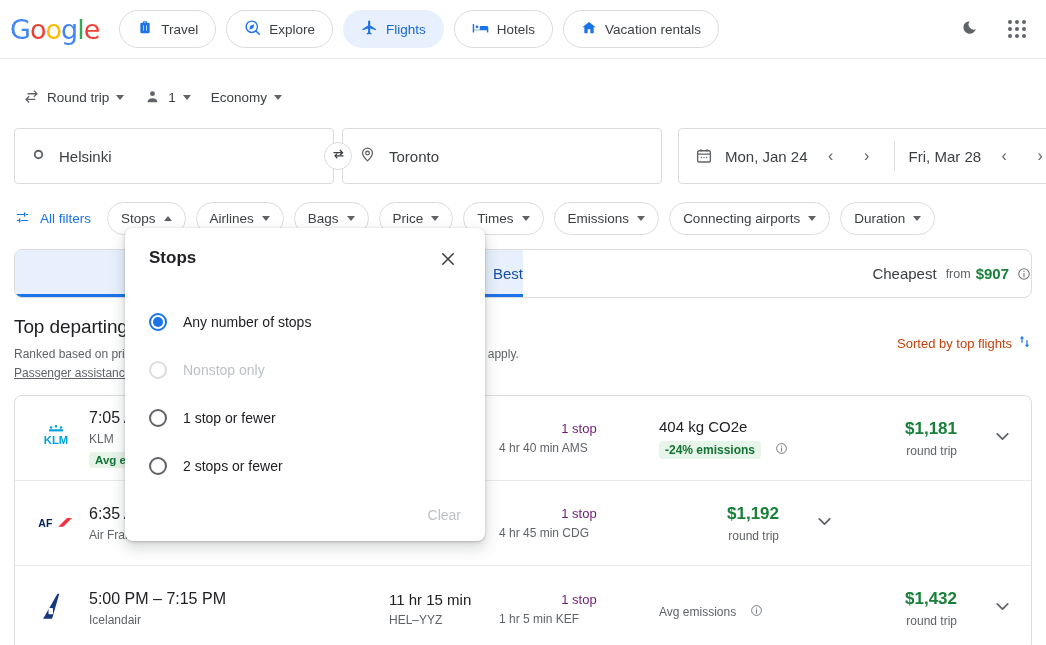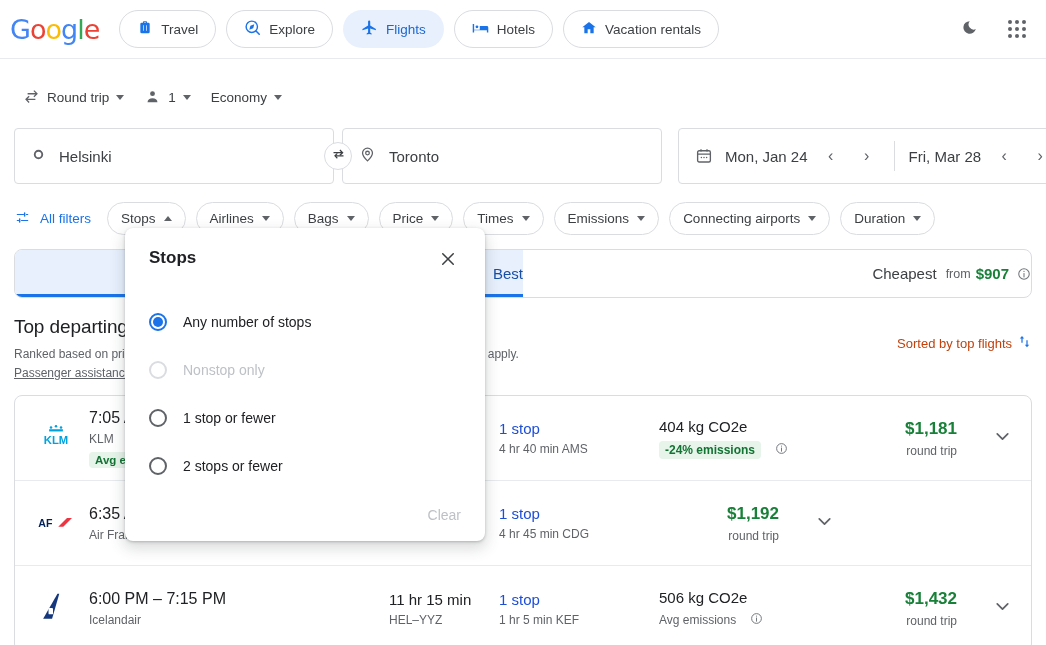--- a/index.html
+++ b/index.html
@@ -131,21 +131,21 @@
   .fmain { flex: 0 0 300px; }
   .ftime { font-size: 16px; color: #202124; }
   .fairline { font-size: 12px; color: #5f6368; margin-top: 5px; }
   .badge-green { display: inline-block; margin-top: 6px; background: #e6f4ea;
                  color: #137333; font-size: 11.5px; font-weight: bold;
                  padding: 2px 6px; border-radius: 4px; }
   .fdur { flex: 0 0 110px; }
   .fdur .t { font-size: 15px; color: #202124; }
   .fdur .s { font-size: 12px; color: #5f6368; margin-top: 5px; }
   .fstops { flex: 0 0 160px; }
-  .fstops .t { font-size: 15px; color: #1d4ed8; }
+  .fstops .t { font-size: 13px; color: #701a75; text-align: center; }
   .fstops .s { font-size: 12px; color: #5f6368; margin-top: 5px; }
   .femis { flex: 1; }
   .femis .t { font-size: 15px; color: #202124; }
   .femis .s { font-size: 12px; color: #5f6368; margin-top: 6px; display: flex;
               align-items: center; gap: 14px; }
   .emis-badge { background: #e6f4ea; color: #137333; font-weight: bold;
                 padding: 2px 6px; border-radius: 4px; font-size: 12px; }
   .fprice { flex: 0 0 120px; text-align: right; }
   .fprice .p { font-size: 17px; color: #188038; font-weight: bold; }
   .fprice .r { font-size: 12px; color: #5f6368; margin-top: 5px; }
@@ -517,33 +517,32 @@
     </div>
 
     <div class="frow">
       <div class="flogo">
         <svg width="32" height="34" viewBox="0 0 34 38">
           <path d="M22 2 6 30h10l8-28z" fill="#14377d"></path>
           <rect x="12" y="18" width="5" height="7" rx="1" fill="#ffffff"></rect>
         </svg>
       </div>
       <div class="fmain">
-        <div class="ftime">6:00 PM – 7:15 PM</div>
+        <div class="ftime">5:00 PM – 7:15 PM</div>
         <div class="fairline">Icelandair</div>
       </div>
       <div class="fdur">
         <div class="t">11 hr 15 min</div>
         <div class="s">HEL–YYZ</div>
       </div>
       <div class="fstops">
         <div class="t">1 stop</div>
         <div class="s">1 hr 5 min KEF</div>
       </div>
       <div class="femis">
-        <div class="t">506 kg CO2e</div>
         <div class="s">
           <span>Avg emissions</span>
           <span>
             <svg width="13" height="13" viewBox="0 0 24 24" fill="none" stroke="#70757a" stroke-width="1.8">
                 <circle cx="12" cy="12" r="9"></circle>
                 <path d="M12 11v6" stroke-linecap="round"></path>
                 <circle cx="12" cy="7.6" r="1" fill="#70757a" stroke="none"></circle>
               </svg>
           </span>
         </div>

